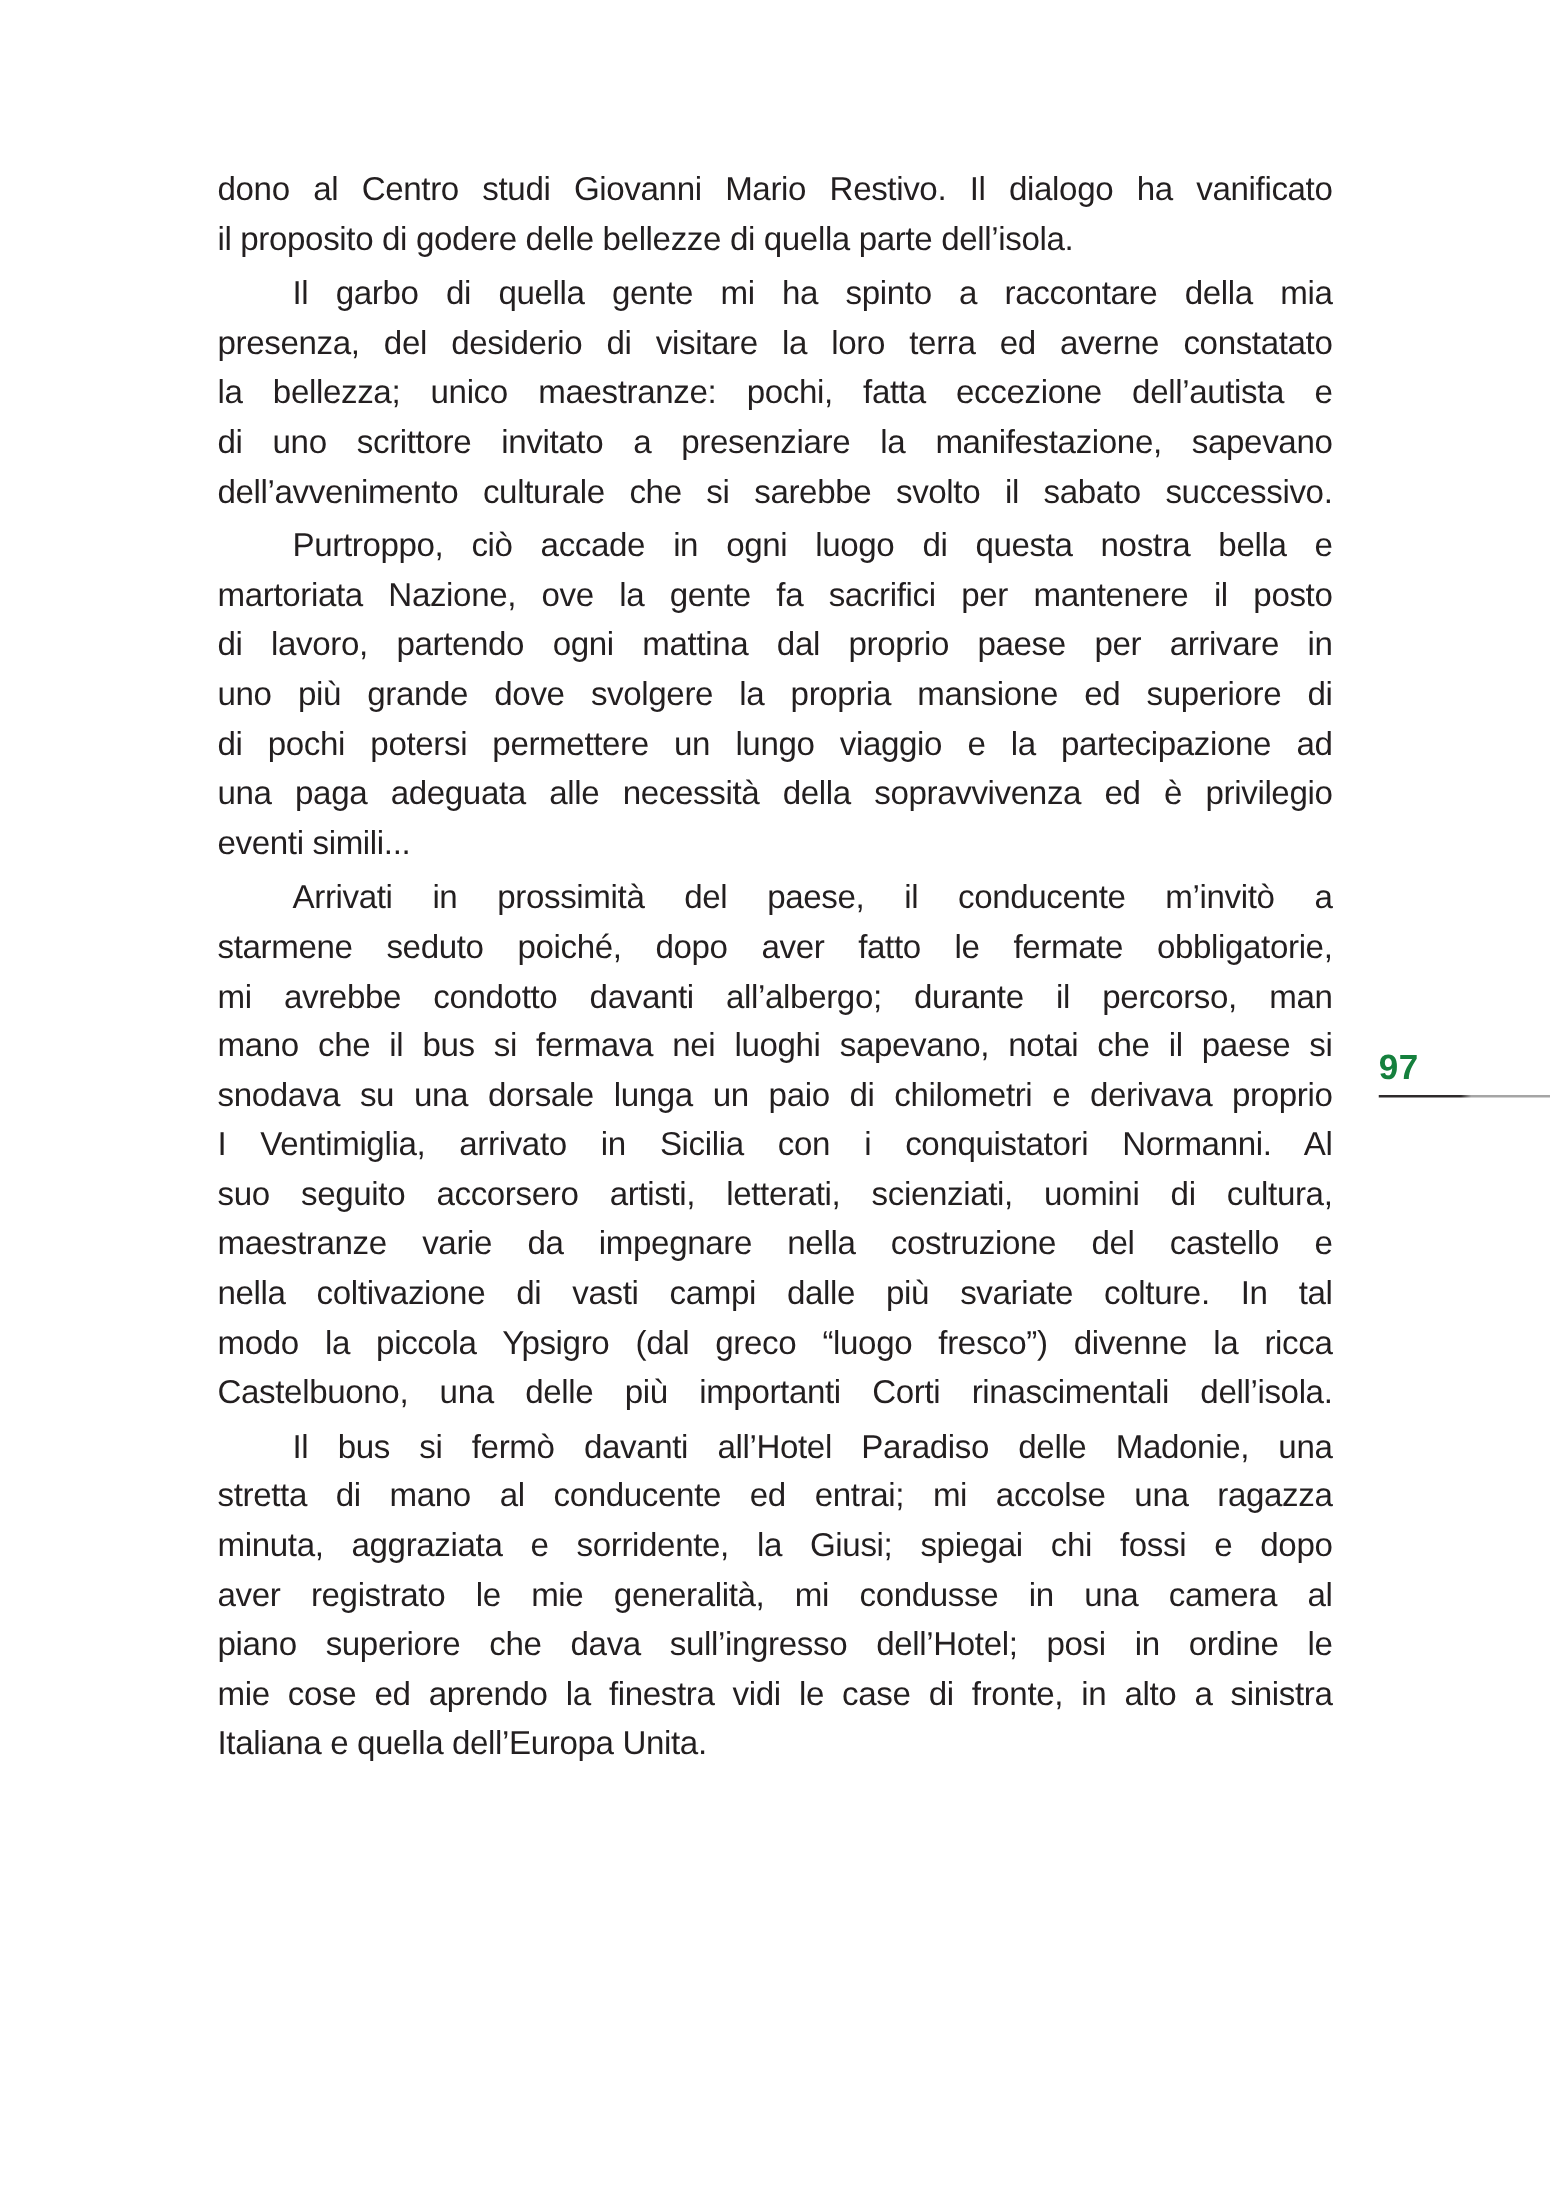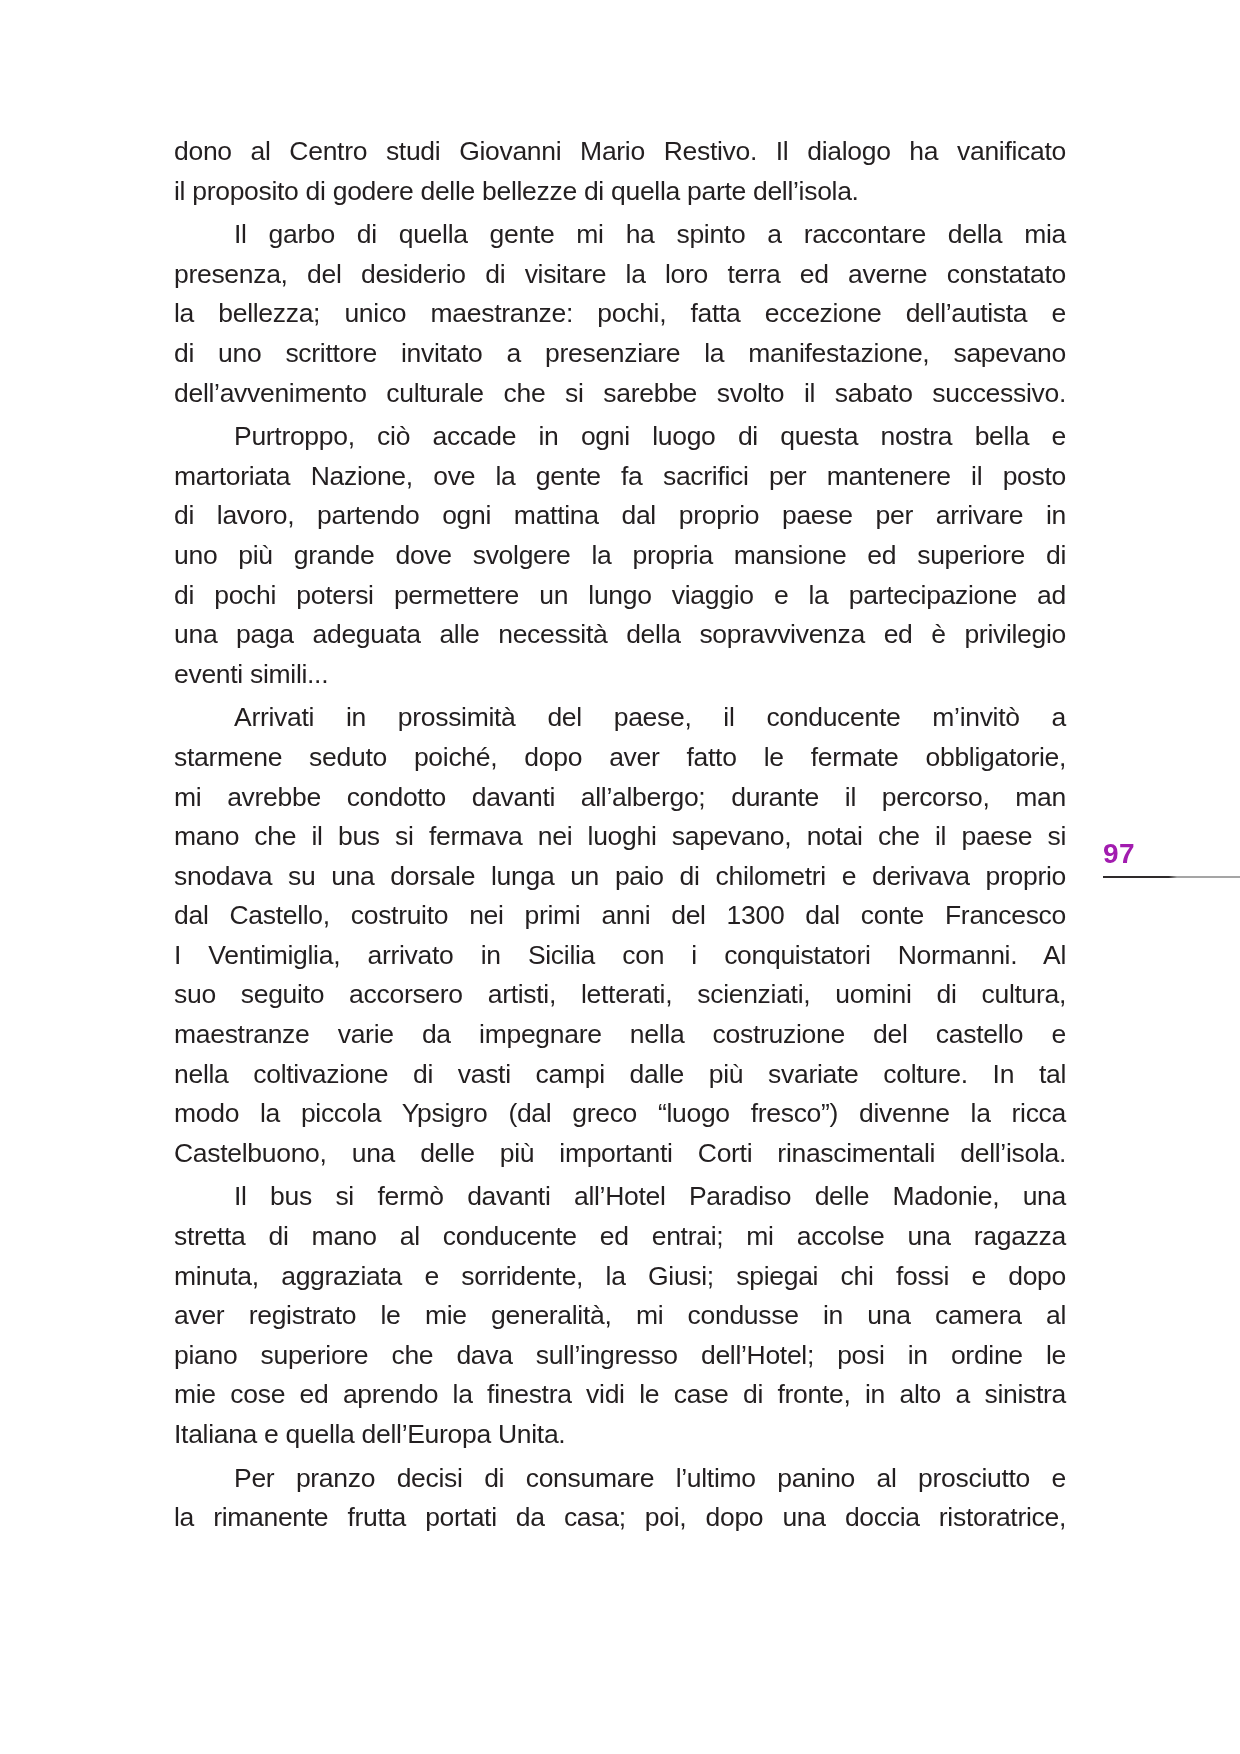--- a/index.html
+++ b/index.html
@@ -38,21 +38,21 @@
   }
   .folio {
     position: absolute;
     left: 1100px;
     top: 838px;
     width: 140px;
   }
   .folio-number {
     font-size: 28px;
     font-weight: bold;
-    color: #a21caf;
+    color: #15803d;
     letter-spacing: 0.5px;
     padding-left: 3px;
   }
   .folio-rule {
     position: absolute;
     left: 3px;
     top: 38px;
     width: 137px;
     height: 2px;
     background: linear-gradient(to right, #2e2a2b 0%, #2e2a2b 48%, #a5a5a5 54%, #a5a5a5 100%);
@@ -82,39 +82,34 @@
         <div class="line j">di pochi potersi permettere un lungo viaggio e la partecipazione ad</div>
         <div class="line j">una paga adeguata alle necessità della sopravvivenza ed è privilegio</div>
         <div class="line">eventi simili...</div>
       </div>
       <div class="para">
         <div class="line j first">Arrivati in prossimità del paese, il conducente m’invitò a</div>
         <div class="line j">starmene seduto poiché, dopo aver fatto le fermate obbligatorie,</div>
         <div class="line j">mi avrebbe condotto davanti all’albergo; durante il percorso, man</div>
         <div class="line j">mano che il bus si fermava nei luoghi sapevano, notai che il paese si</div>
         <div class="line j">snodava su una dorsale lunga un paio di chilometri e derivava proprio</div>
-        <div class="line j">dal Castello, costruito nei primi anni del 1300 dal conte Francesco</div>
         <div class="line j">I Ventimiglia, arrivato in Sicilia con i conquistatori Normanni. Al</div>
         <div class="line j">suo seguito accorsero artisti, letterati, scienziati, uomini di cultura,</div>
         <div class="line j">maestranze varie da impegnare nella costruzione del castello e</div>
         <div class="line j">nella coltivazione di vasti campi dalle più svariate colture. In tal</div>
         <div class="line j">modo la piccola Ypsigro (dal greco “luogo fresco”) divenne la ricca</div>
         <div class="line j">Castelbuono, una delle più importanti Corti rinascimentali dell’isola.</div>
       </div>
       <div class="para">
         <div class="line j first">Il bus si fermò davanti all’Hotel Paradiso delle Madonie, una</div>
         <div class="line j">stretta di mano al conducente ed entrai; mi accolse una ragazza</div>
         <div class="line j">minuta, aggraziata e sorridente, la Giusi; spiegai chi fossi e dopo</div>
         <div class="line j">aver registrato le mie generalità, mi condusse in una camera al</div>
         <div class="line j">piano superiore che dava sull’ingresso dell’Hotel; posi in ordine le</div>
         <div class="line j">mie cose ed aprendo la finestra vidi le case di fronte, in alto a sinistra</div>
         <div class="line">Italiana e quella dell’Europa Unita.</div>
       </div>
-      <div class="para">
-        <div class="line j first">Per pranzo decisi di consumare l’ultimo panino al prosciutto e</div>
-        <div class="line j">la rimanente frutta portati da casa; poi, dopo una doccia ristoratrice,</div>
-      </div>
     </div>
   <div class="folio">
     <div class="folio-number">97</div>
     <div class="folio-rule"></div>
   </div>
 </div>
 
 </body></html>

